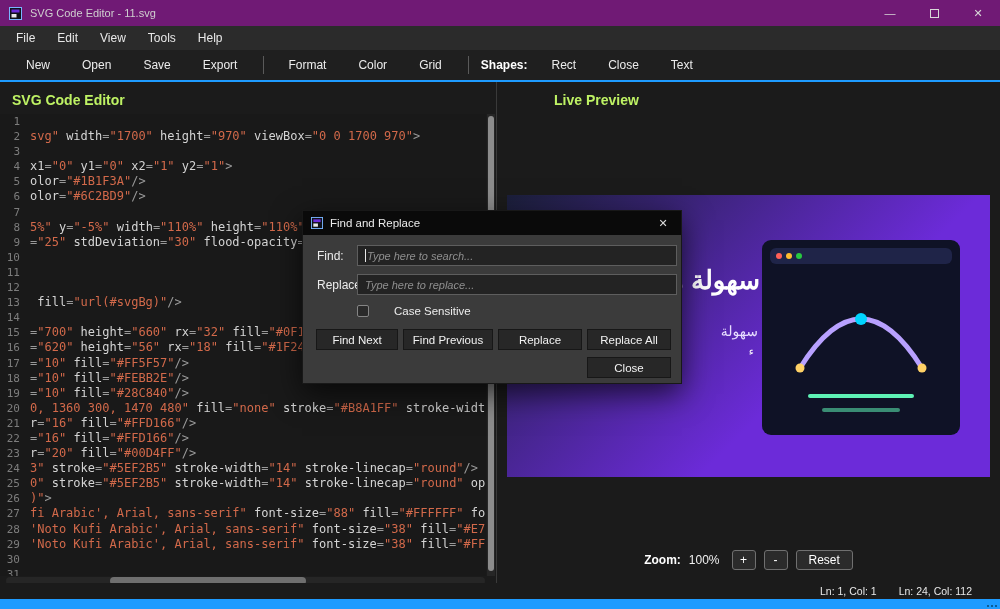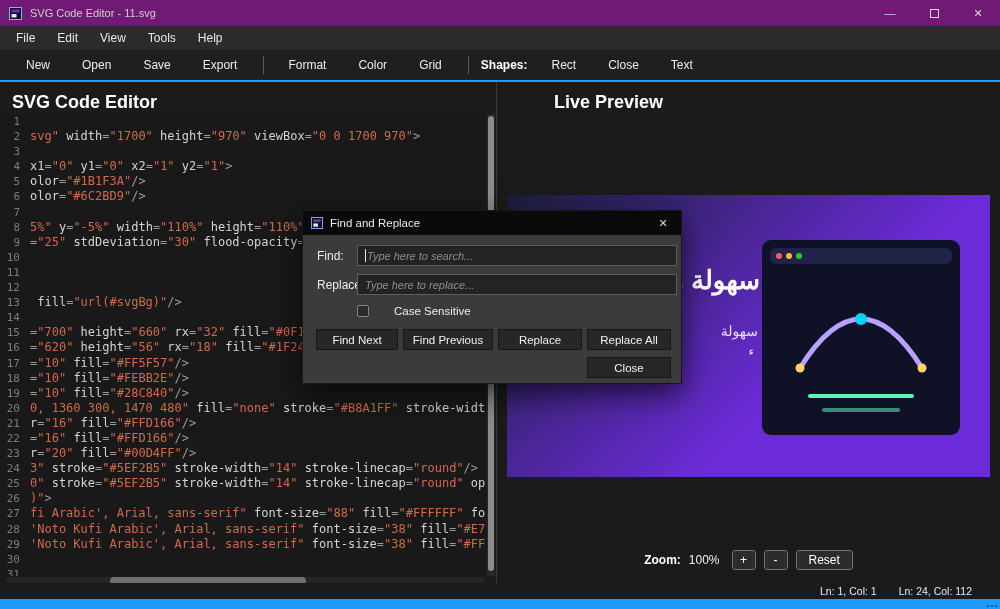--- a/index.html
+++ b/index.html
@@ -24,21 +24,21 @@
   .tb-sep { width:1px; height:18px; background:#5a5a5a; margin:0 12px 0 6px; }
   .tb-label { font-size:12px; font-weight:bold; color:#ffffff; margin-right:12px; }
   .accent-line { position:absolute; left:0; top:80px; width:1000px; height:2px; background:var(--accent,#1E9BFF); }
 
   
   .content { position:absolute; left:0; top:82px; width:1000px; height:501px; background:#1b1b1b; }
   .pane-divider { position:absolute; left:496px; top:0; width:1px; height:501px; background:#3a3a3a; }
 
   
   .left-pane { position:absolute; left:0; top:0; width:496px; height:501px; }
-  .pane-title { position:absolute; left:12px; top:10px; font-size:18px; font-weight:bold; color:#ffffff; }
+  .pane-title { position:absolute; left:12px; top:10px; font-size:14px; font-weight:bold; color:#bef264; }
   .code-area { position:absolute; left:0; top:32px; width:486px; height:462px; overflow:hidden; background:#191919; }
   .cl { display:flex; height:15.1px; line-height:15.1px; font-family:"DejaVu Sans Mono", monospace; font-size:12px; white-space:pre; }
   .cl .ln { width:20px; text-align:right; color:var(--line-number,#7d7d7d); font-size:11px; flex:0 0 auto; }
   .cl .ct { margin-left:10px; color:var(--code-punct,#9a9a9a); }
   .tk-s { color:var(--code-string,#d2694a); }
   .tk-a { color:var(--code-attr,#d4d4d4); }
   .hscroll { position:absolute; left:6px; top:495px; width:479px; height:8px; background:#262626; border-radius:4px; }
   .hscroll .thumb { position:absolute; left:104px; top:0; width:196px; height:8px; background:#6f6f6f; border-radius:4px; }
   .vscroll { position:absolute; left:487px; top:32px; width:8px; height:462px; background:#262626; }
   .vscroll .thumb { position:absolute; left:1px; top:2px; width:6px; height:455px; background:#8c8c8c; border-radius:3px; }

